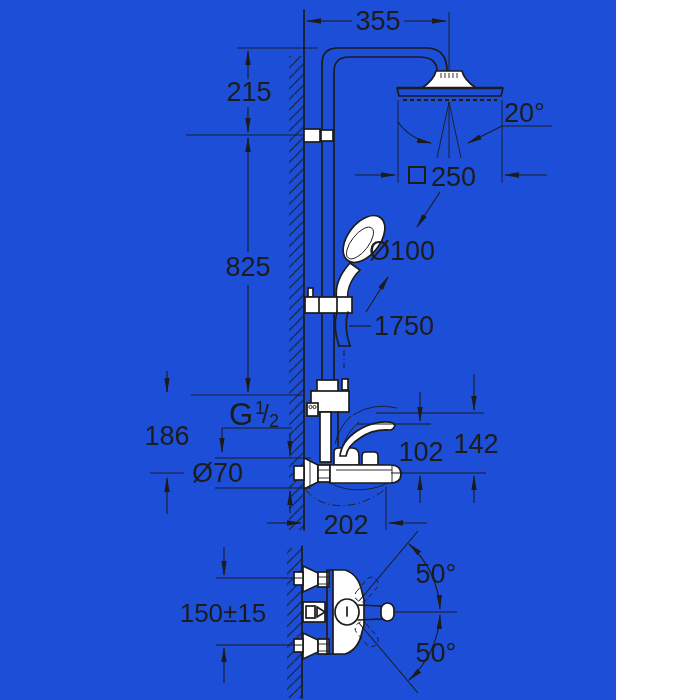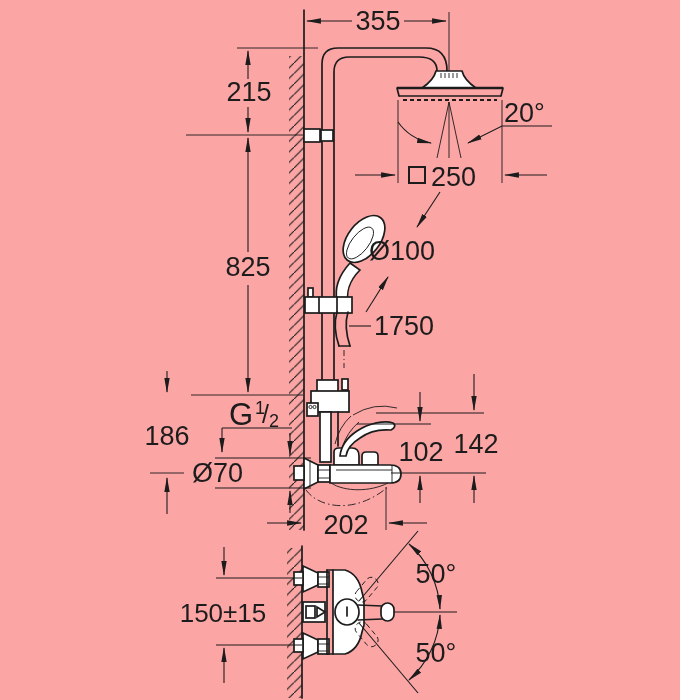--- a/index.html
+++ b/index.html
@@ -1,17 +1,17 @@
 <!DOCTYPE html>
 <html><head>
 <meta charset="utf-8">
 <style>
   html,body { margin:0; padding:0; background:#fff; }
   .canvas {
-    position:relative; width:680px; height:700px; background:#fca5a5;
+    position:relative; width:616px; height:700px; background:#1d4ed8;
     font-family:"Liberation Sans", sans-serif;
   }
   svg text {
     fill:#1c1c1c;
     font-family:"Liberation Sans", sans-serif;
   }
   .obj  { stroke:#1c1c1c; fill:none; stroke-width:1.7; stroke-linecap:round; }
   .objw { stroke:#1c1c1c; fill:#ffffff; stroke-width:1.7; }
   .thin { stroke:#1c1c1c; fill:none; stroke-width:0.9; }
   .dim  { stroke:#1c1c1c; fill:none; stroke-width:1.1; }

